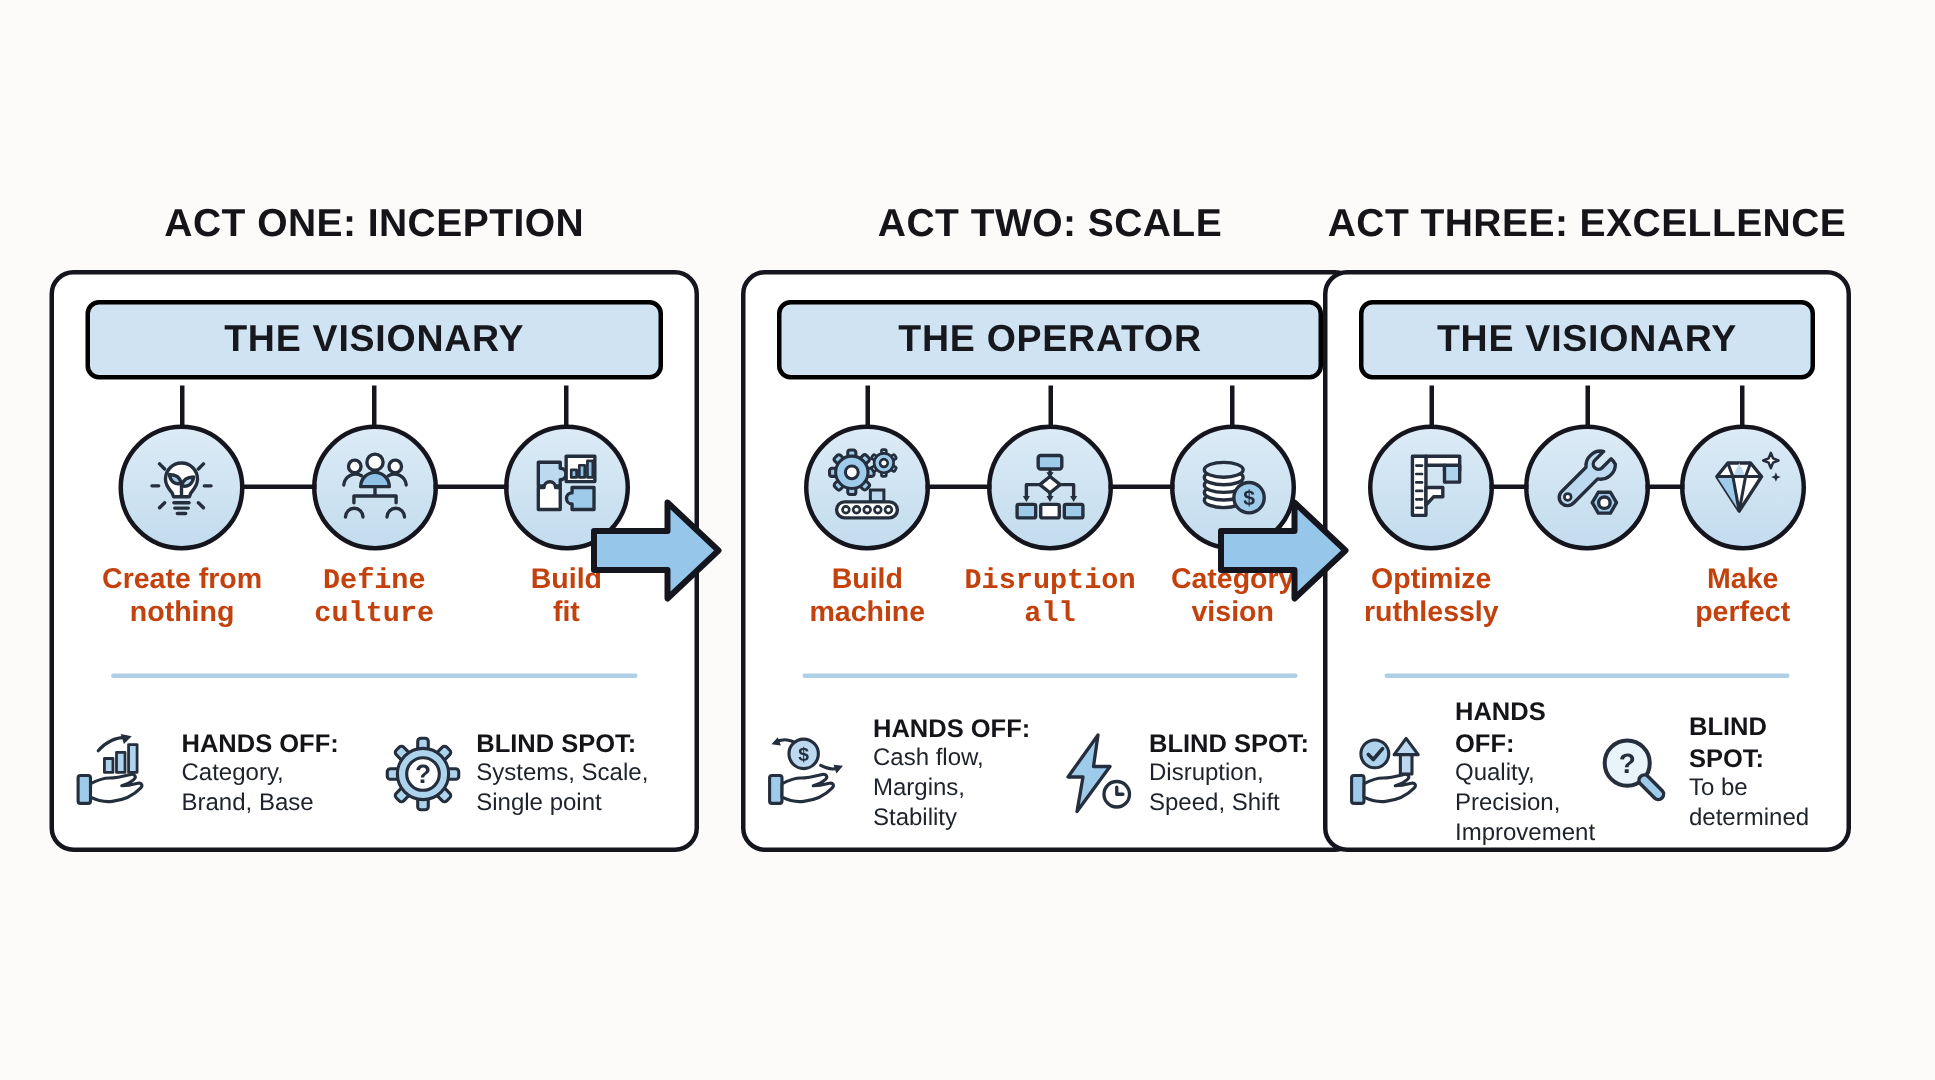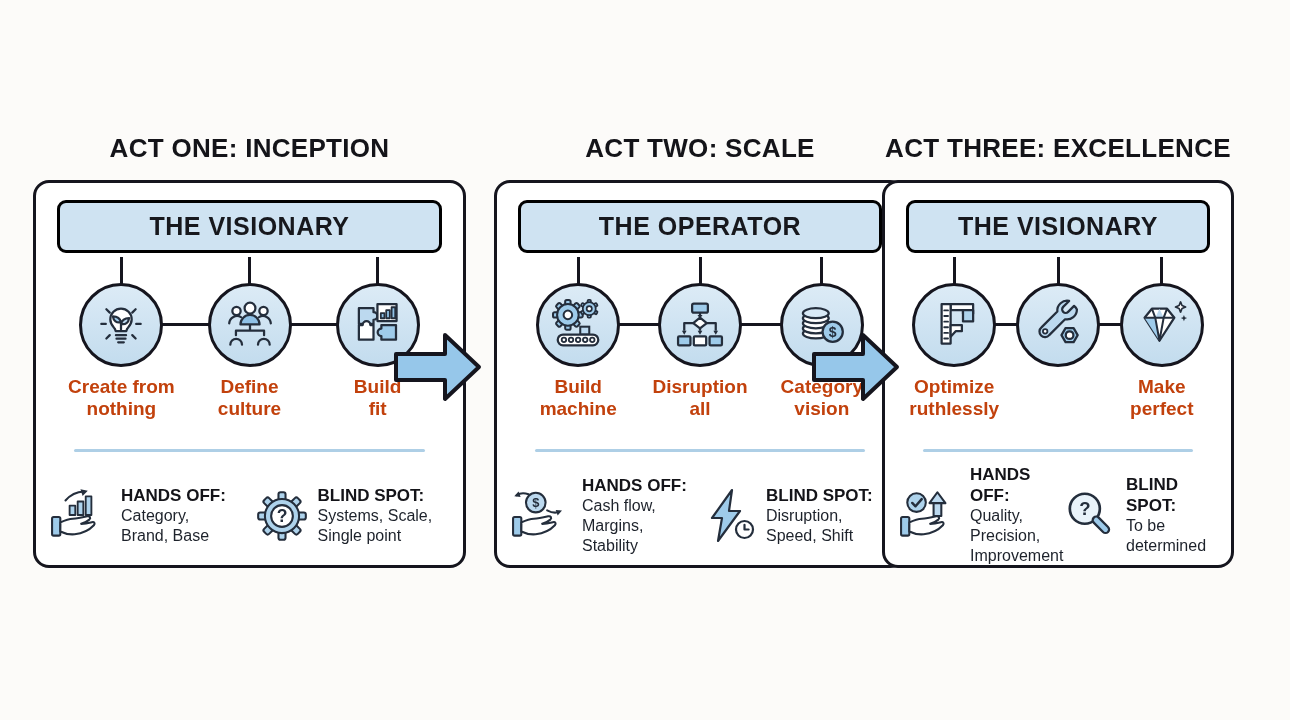--- a/index.html
+++ b/index.html
@@ -39,21 +39,21 @@
     border:3px solid #15151e;box-sizing:border-box;
     background:linear-gradient(180deg,#dcebf6 0%,#c3dcee 100%);
     display:flex;align-items:center;justify-content:center;z-index:1;
   }
   .circle.c1{left:calc(20% - 42px);} .circle.c2{left:calc(50% - 42px);} .circle.c3{left:calc(80% - 42px);}
   .step-label{
     position:absolute;top:193px;width:160px;
     text-align:center;font-size:19px;font-weight:600;line-height:1.18;
     color:#c2410c;white-space:pre-line;
   }
-  .step-label.c1{left:calc(20% - 80px);} .step-label.c2{left:calc(50% - 80px);} .step-label.c3{left:calc(80% - 80px);}
+  .step-label.c1{left:calc(20% - 80px);} .step-label.c2{left:calc(50% - 80px);font-family:Liberation Mono, monospace;} .step-label.c3{left:calc(80% - 80px);}
   .divider{
     position:absolute;top:266px;left:38px;right:38px;height:3px;
     background:#aecfe6;border-radius:2px;
   }
   .footer{
     position:absolute;left:14px;right:8px;top:286px;height:94px;
     display:flex;align-items:center;
   }
   .info{flex:1;display:flex;align-items:center;gap:7px;min-width:0;}
   .info-icon{flex:0 0 auto;}

